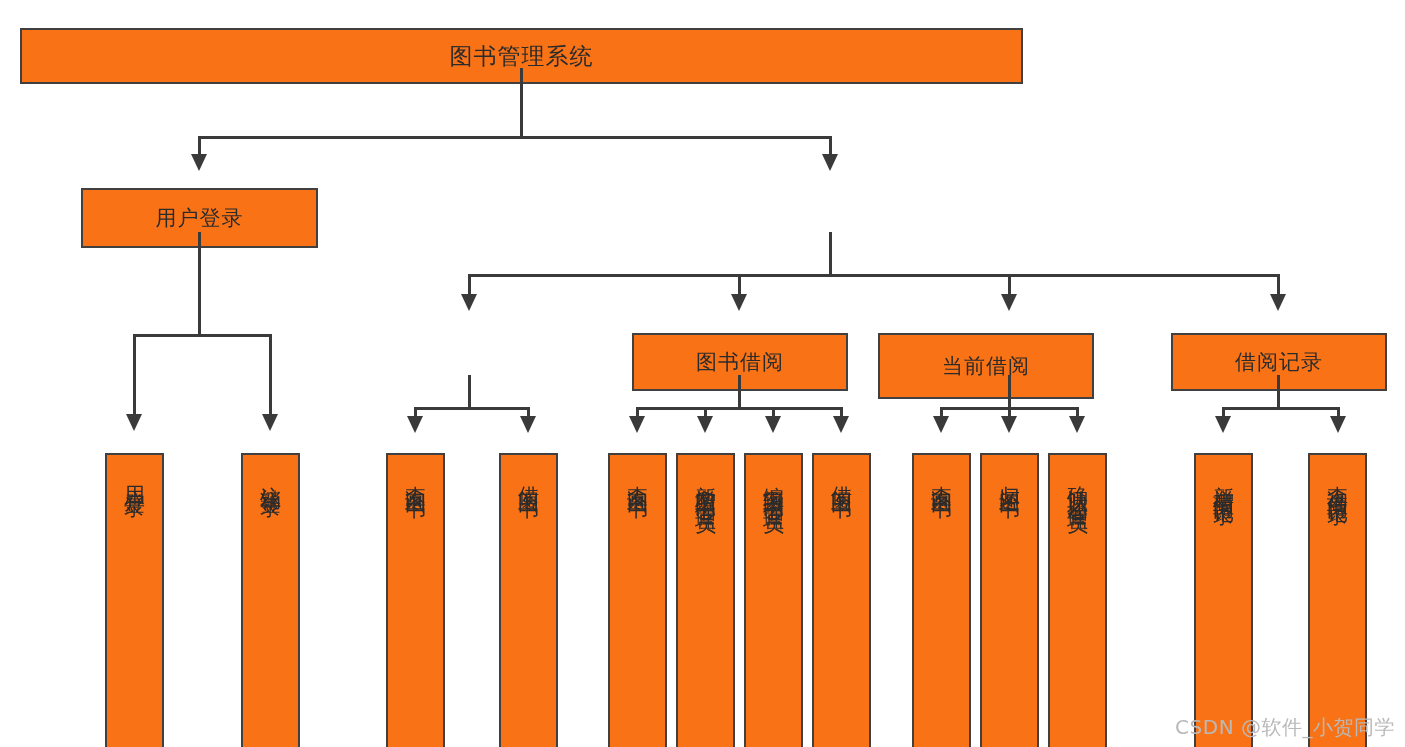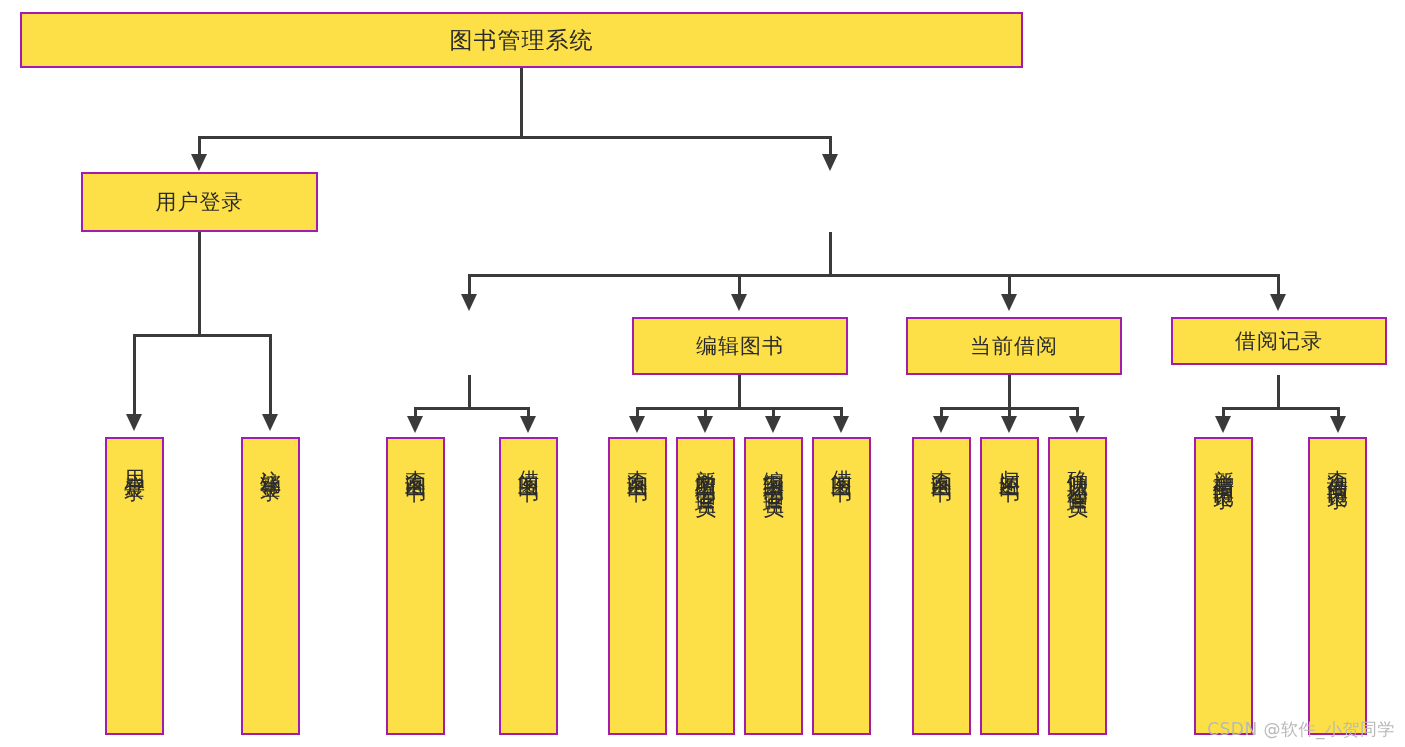--- a/index.html
+++ b/index.html
@@ -12,26 +12,27 @@
     position:relative;
     width:1405px;
     height:747px;
     background:#ffffff;
     overflow:hidden;
   }
   
   .node{
     position:absolute;
     box-sizing:border-box;
-    background:#fde047;
-    border:2px solid #a21caf;
+    background:#f97316;
+    border:2px solid #404040;
     display:flex;
     align-items:center;
     justify-content:center;
     color:#2b2b2b;
+    margin-top:16px;
   }
   .node .label{
     display:block;
     text-align:center;
     letter-spacing:1px;
     line-height:1.25;
     white-space:nowrap;
   }
   
   .node.root .label{font-size:23px;}
@@ -63,21 +64,21 @@
     width:0;height:0;
     border-left:8px solid transparent;
     border-right:8px solid transparent;
     border-top:17px solid #3a3a3a;
   }
   
   #watermark{
     position:absolute;
     right:10px;
     bottom:6px;
-    font-size:17px;
+    font-size:20px;
     color:#b9b9b9;
     white-space:nowrap;
     letter-spacing:0.5px;
     pointer-events:none;
   }
 </style>
 </head>
 <body>
 
 <div id="canvas">
@@ -109,26 +110,26 @@
   <div class="conn v" style="left:468px; top:274px; width:3px; height:24px;"></div>
   <div class="arrow" style="left:461px; top:294px;"></div>
   <div class="conn v" style="left:738px; top:274px; width:3px; height:24px;"></div>
   <div class="arrow" style="left:731px; top:294px;"></div>
   <div class="conn v" style="left:1008px; top:274px; width:3px; height:24px;"></div>
   <div class="arrow" style="left:1001px; top:294px;"></div>
   <div class="conn v" style="left:1277px; top:274px; width:3px; height:24px;"></div>
   <div class="arrow" style="left:1270px; top:294px;"></div>
 
   <div class="node branch" style="left:632px; top:317px; width:216px; height:58px;">
-    <span class="label">编辑图书</span>
-  </div>
-  <div class="node branch" style="left:906px; top:317px; width:216px; height:58px;">
+    <span class="label">图书借阅</span>
+  </div>
+  <div class="node branch" style="left:878px; top:317px; width:216px; height:66px;">
     <span class="label">当前借阅</span>
   </div>
-  <div class="node branch" style="left:1171px; top:317px; width:216px; height:48px;">
+  <div class="node branch" style="left:1171px; top:317px; width:216px; height:58px;">
     <span class="label">借阅记录</span>
   </div>
 
   <div class="conn v" style="left:468px; top:375px; width:3px; height:34px;"></div>
   <div class="conn h" style="left:414px; top:407px; width:116px; height:3px;"></div>
   <div class="conn v" style="left:414px; top:407px; width:3px; height:12px;"></div>
   <div class="arrow" style="left:407px; top:416px;"></div>
   <div class="conn v" style="left:527px; top:407px; width:3px; height:12px;"></div>
   <div class="arrow" style="left:520px; top:416px;"></div>
 

